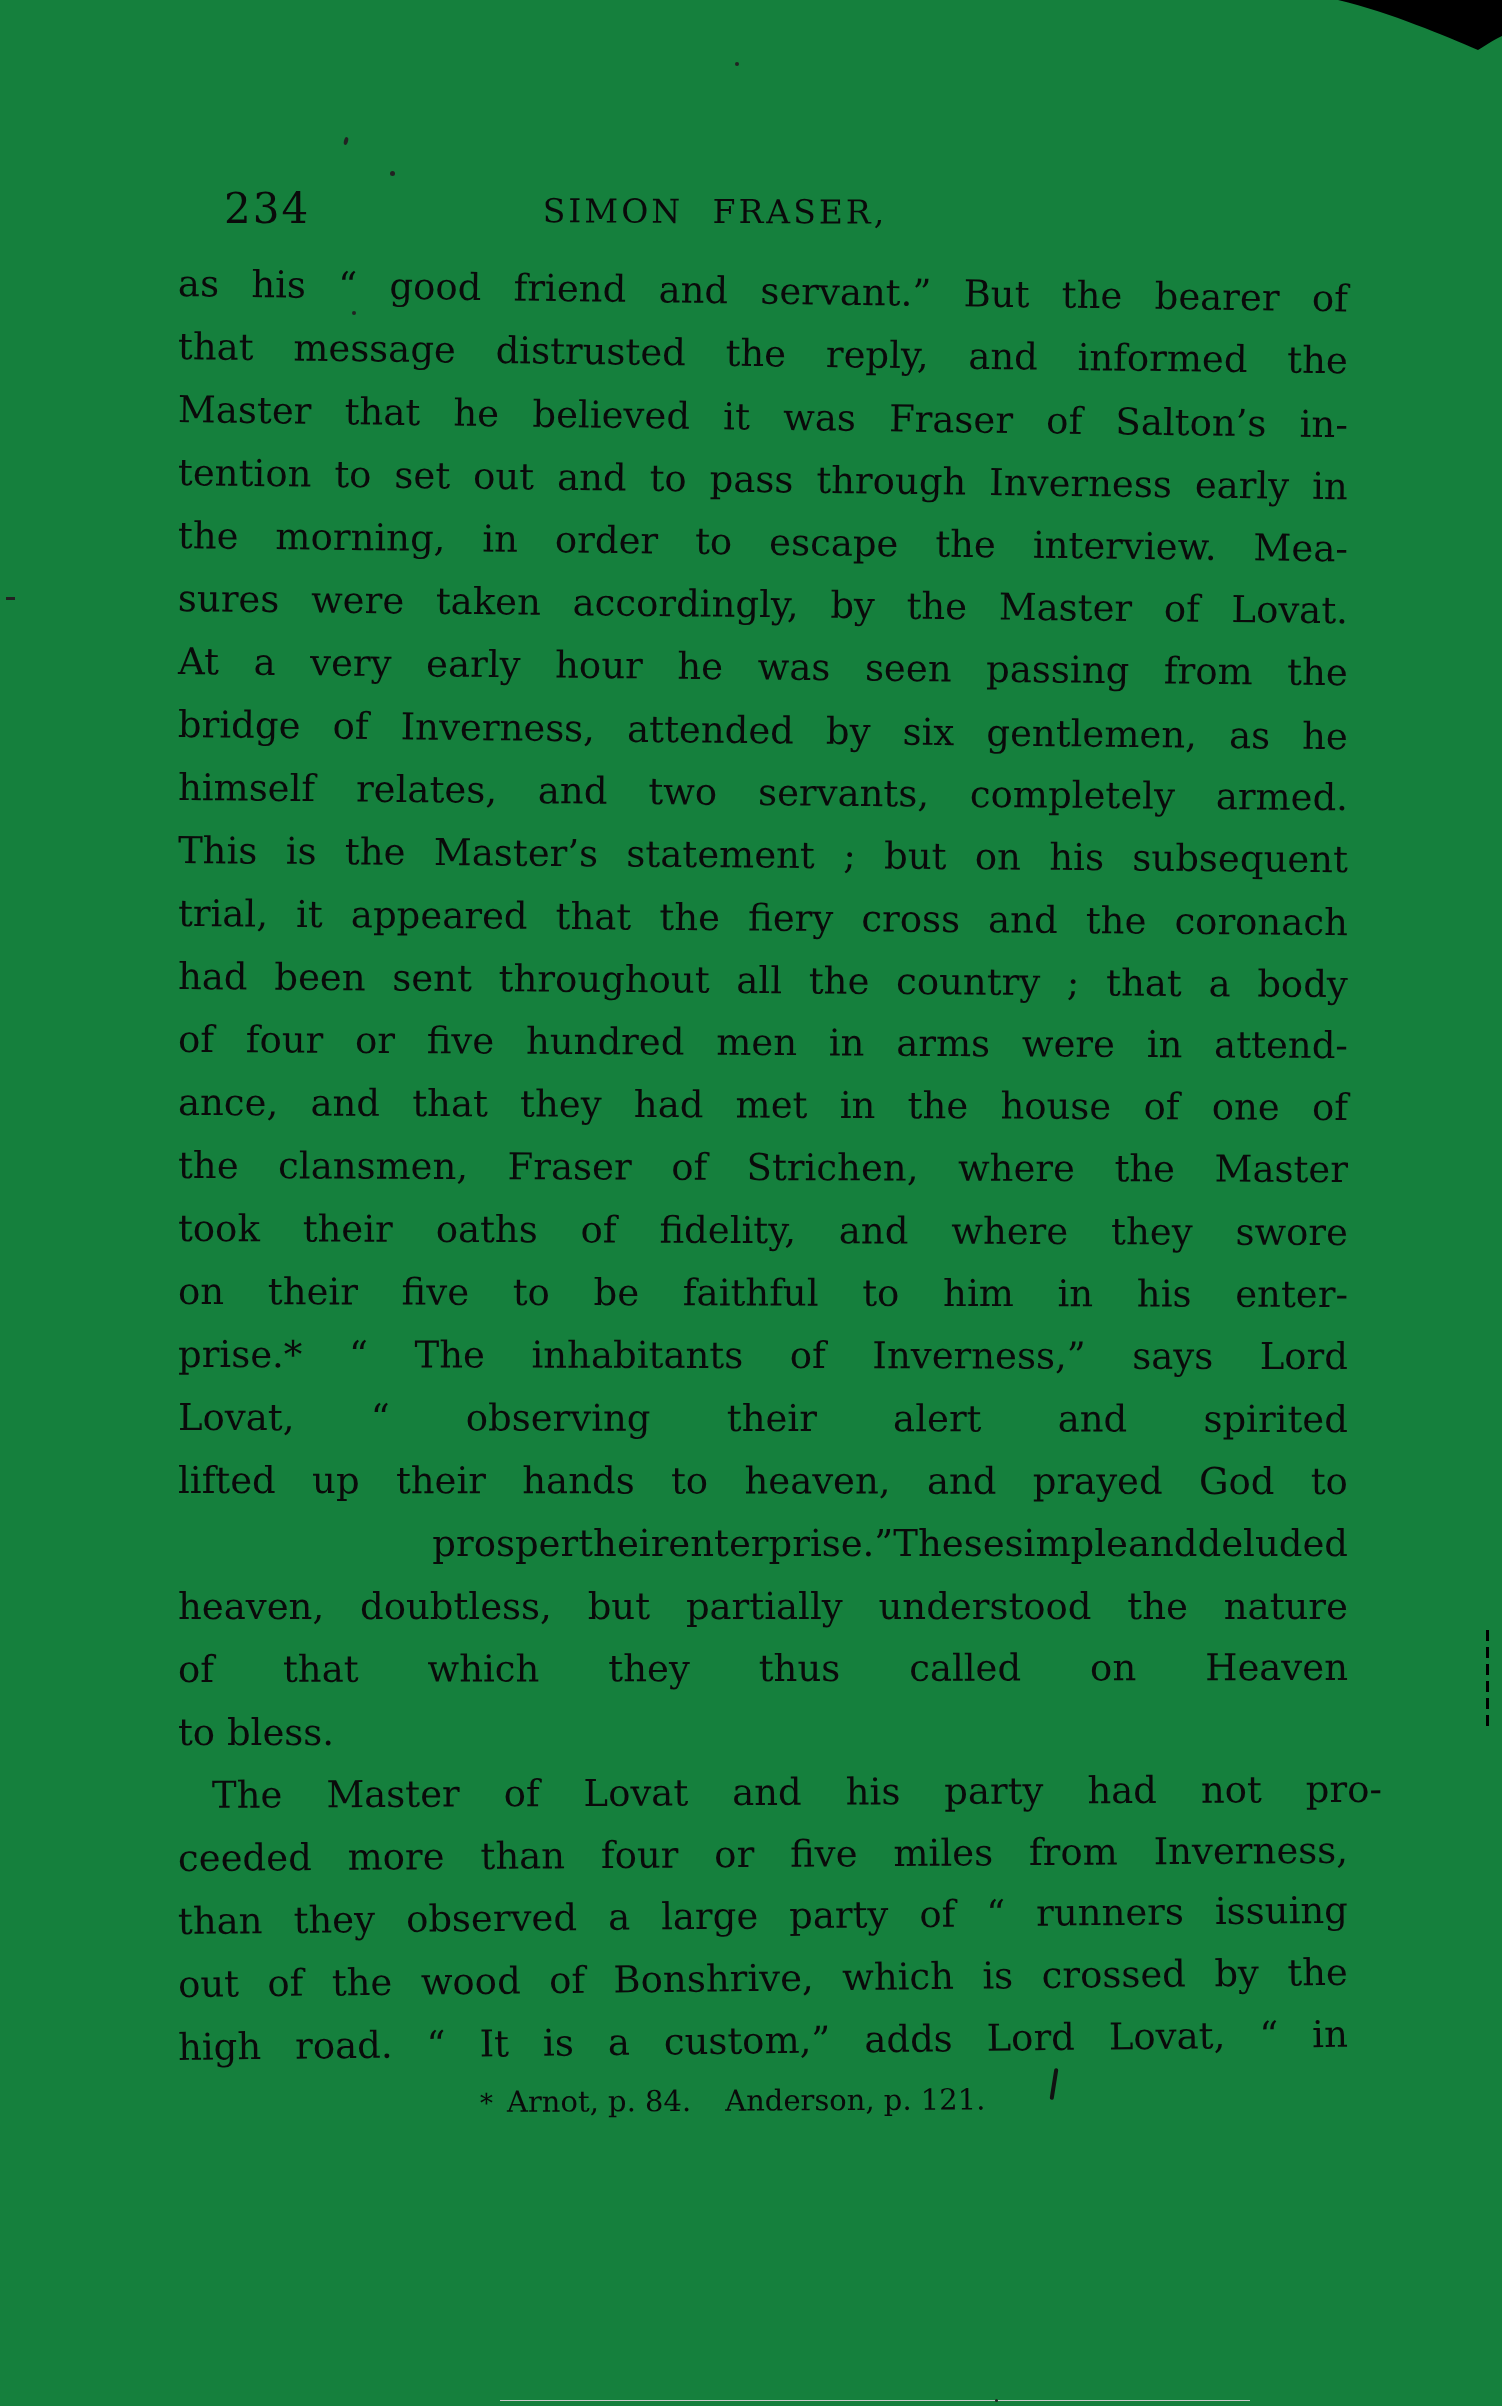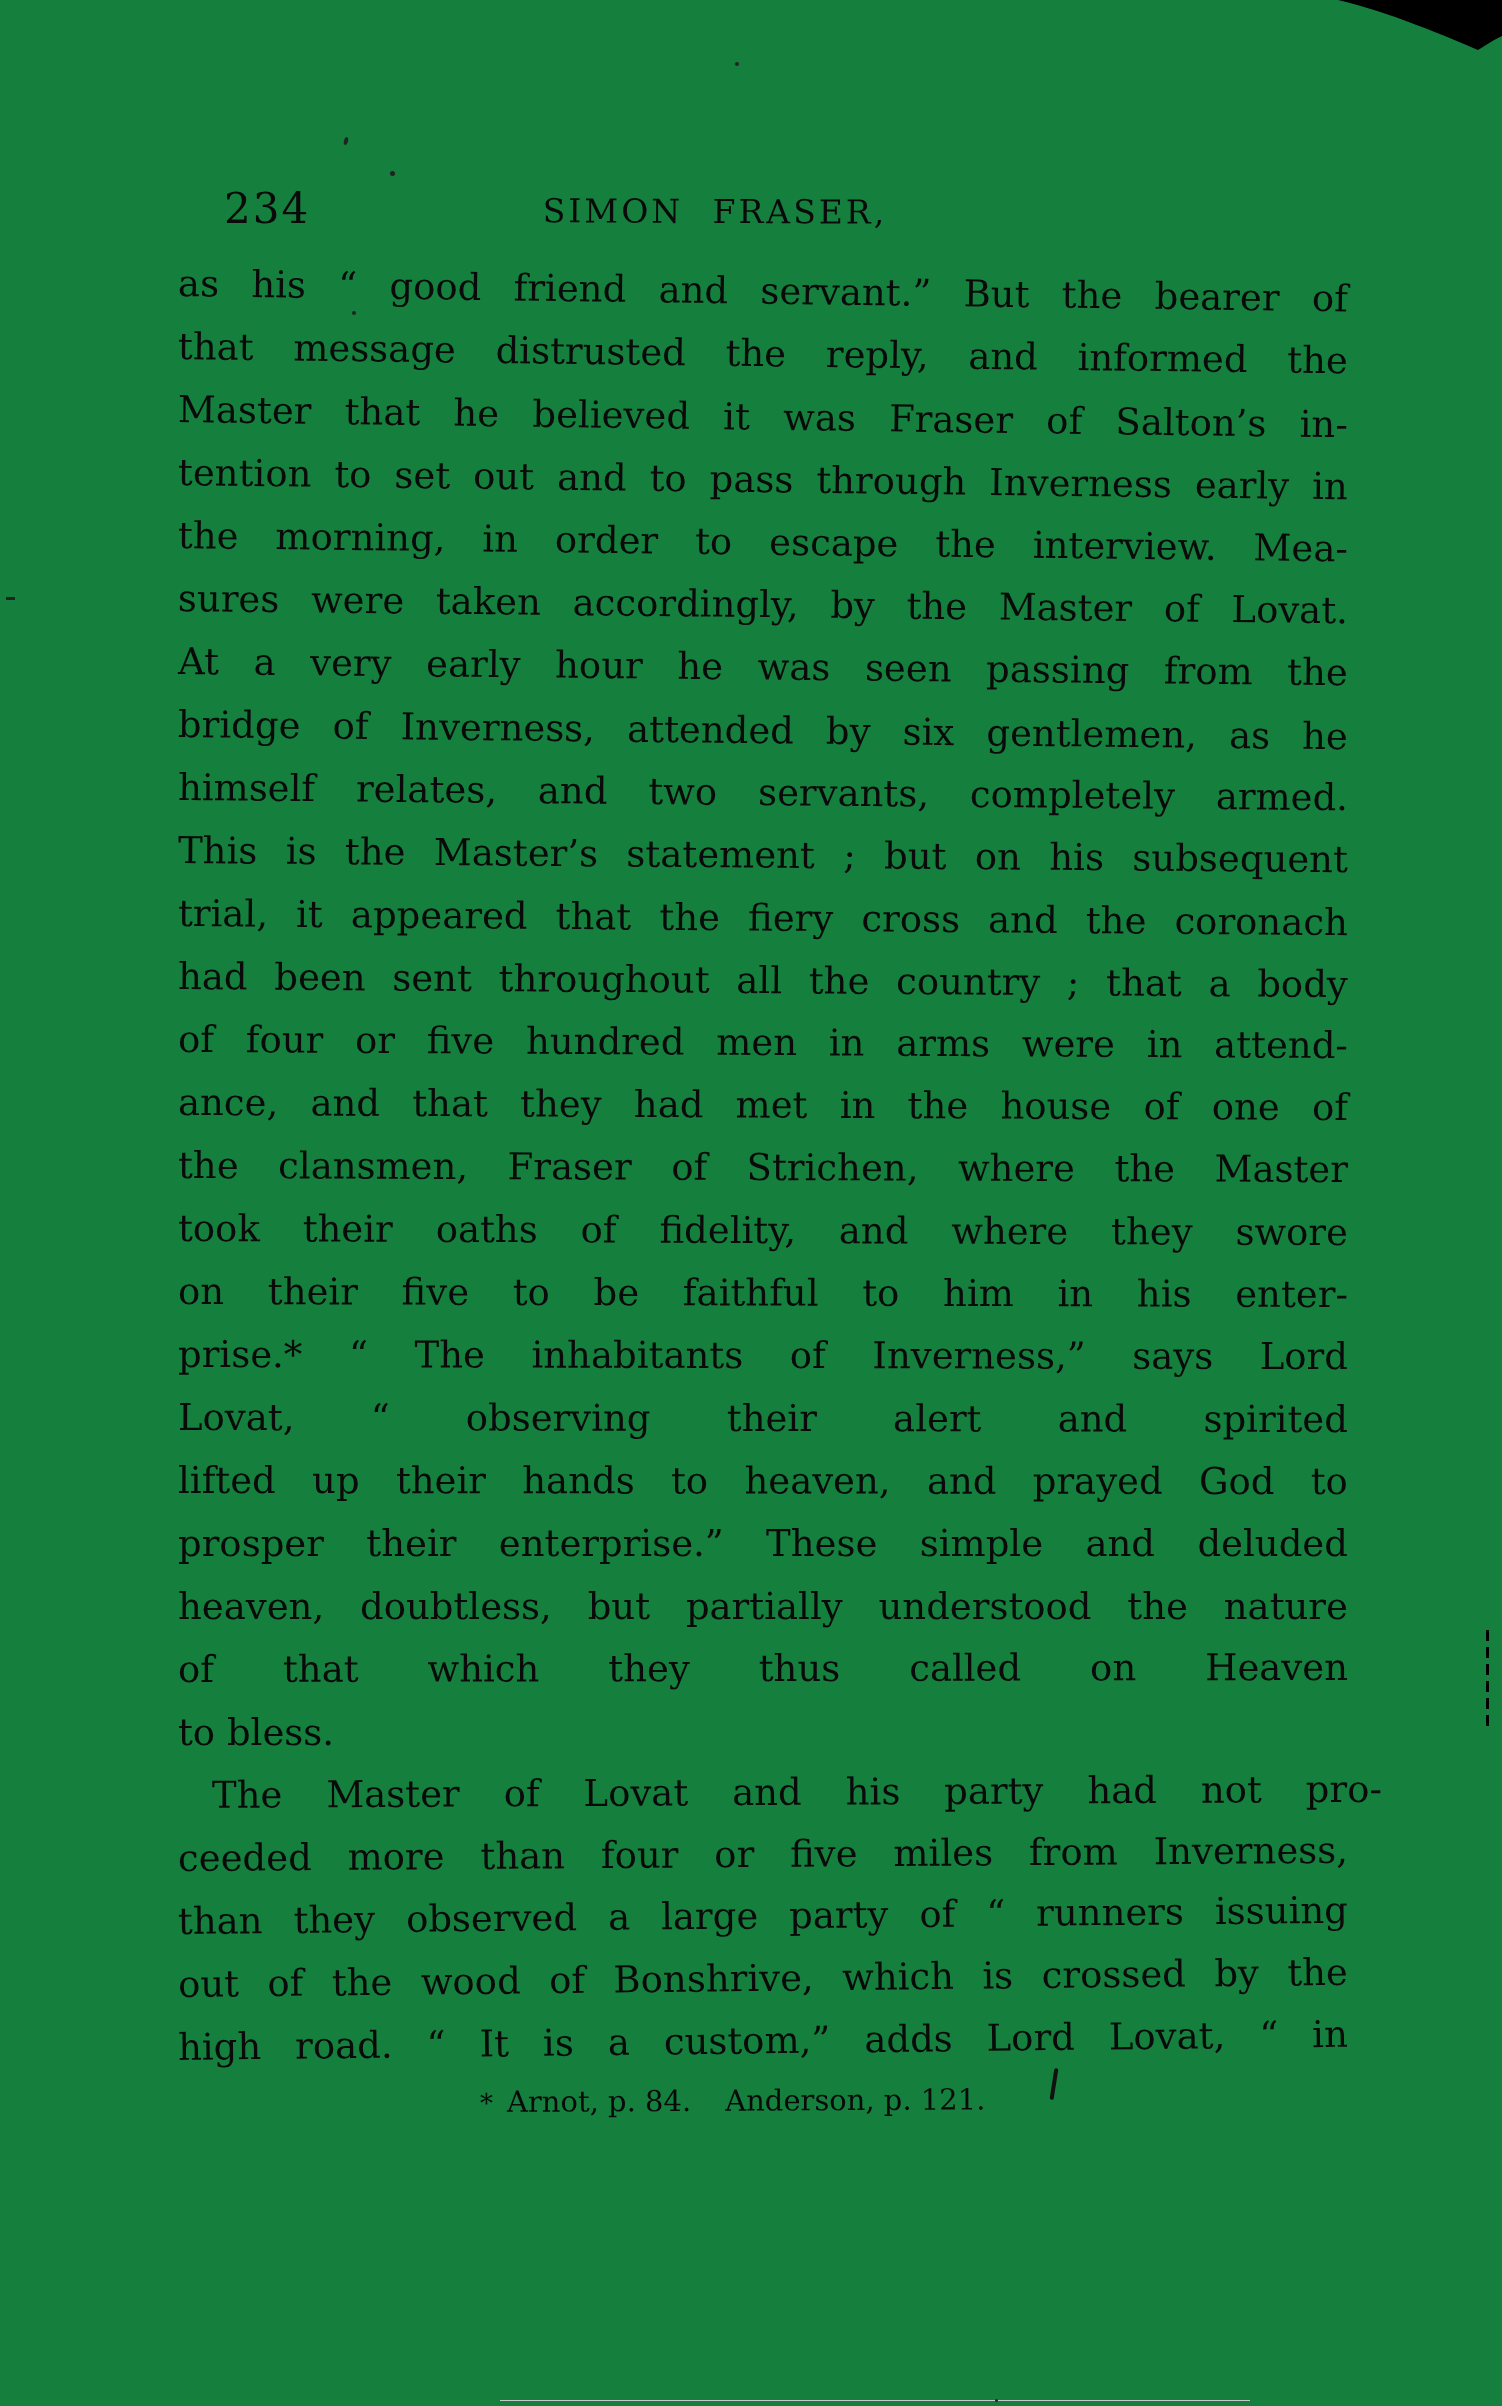--- a/index.html
+++ b/index.html
@@ -289,21 +289,21 @@
         <span>up</span>
         <span>their</span>
         <span>hands</span>
         <span>to</span>
         <span>heaven,</span>
         <span>and</span>
         <span>prayed</span>
         <span>God</span>
         <span>to</span>
       </div>
-      <div class="tline just" style="top: 1260px; transform: rotate(0deg);">
+      <div class="tline just" style="top: 1260px; transform: rotate(0deg); justify-content: flex-end;">
         <span>prosper</span>
         <span>their</span>
         <span>enterprise.”</span>
         <span>These</span>
         <span>simple</span>
         <span>and</span>
         <span>deluded</span>
       </div>
       <div class="tline just" style="top: 1323px; transform: rotate(0deg);">
         <span>heaven,</span>

